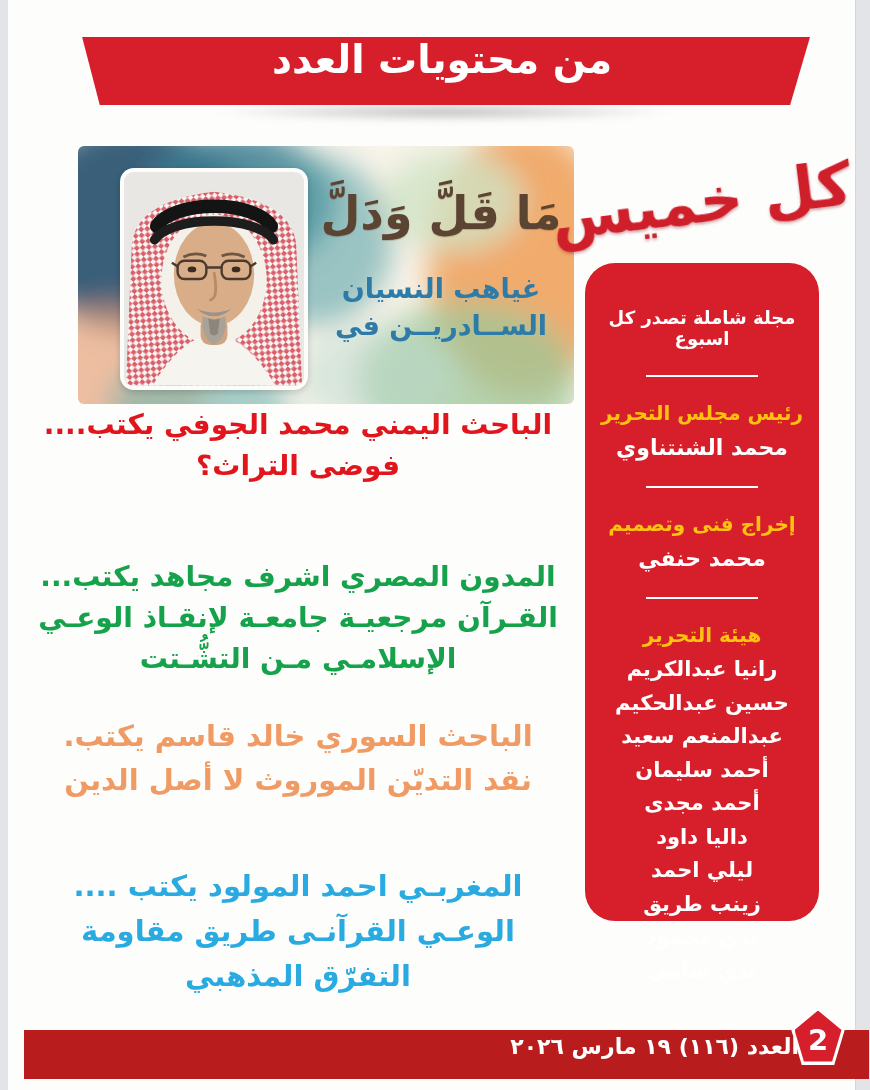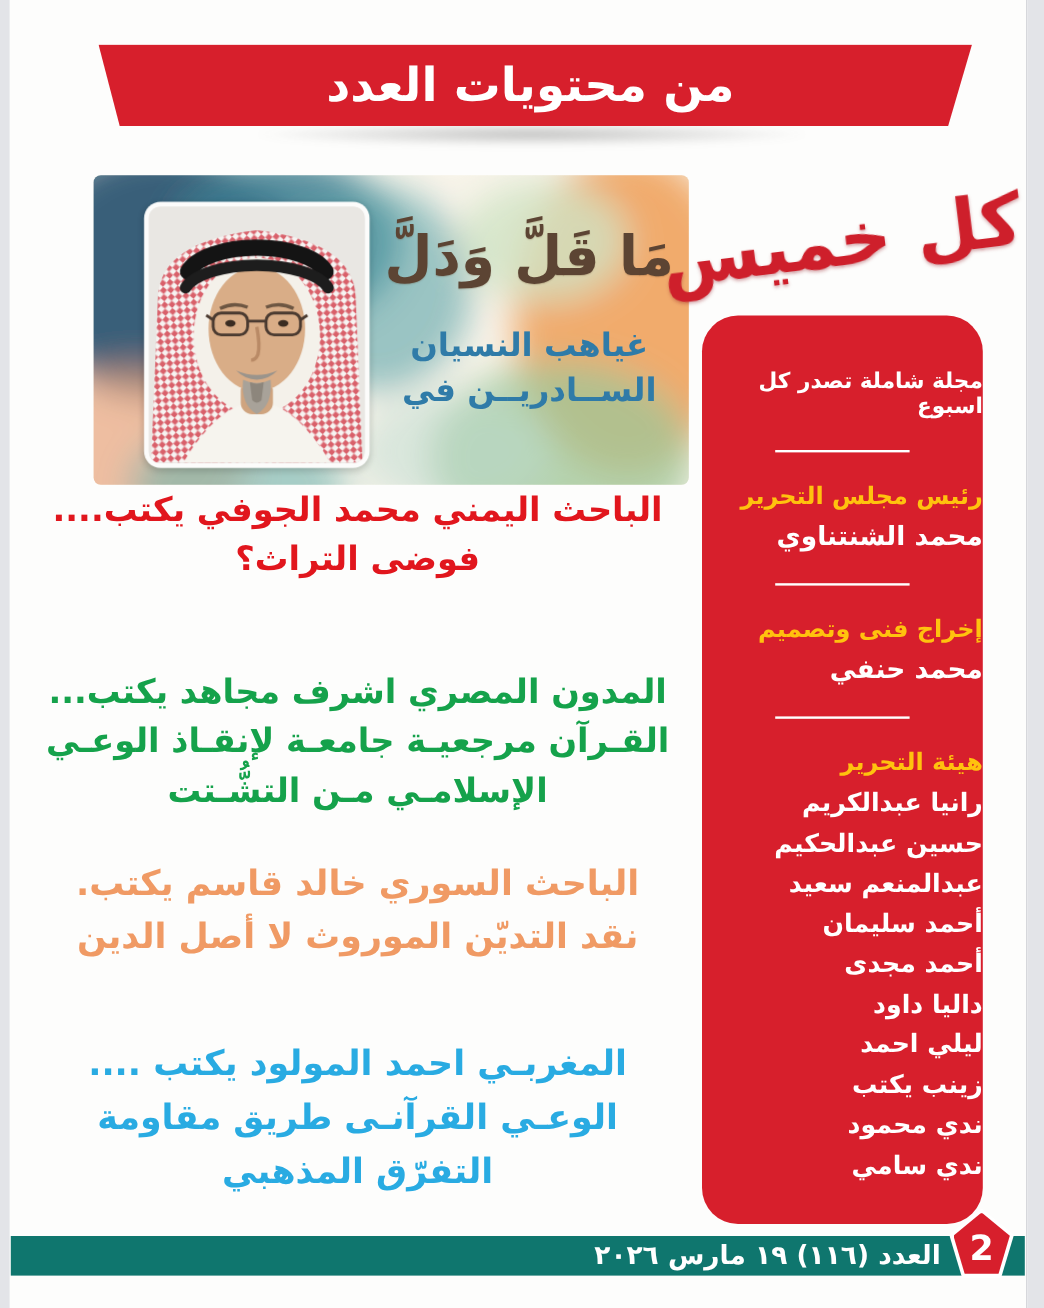--- a/index.html
+++ b/index.html
@@ -12,21 +12,21 @@
   .page {
     position:absolute; left:8px; top:0; width:848px; height:1090px;
     background:#fdfdfc;
     box-shadow:inset -1px 0 0 #d6d7db;
   }
   
   .header-banner {
     position:absolute; left:66px; top:37px; width:736px; height:68px;
     background:#d71f2c;
     clip-path:polygon(1.1% 0, 100% 0, 97.3% 100%, 3.5% 100%);
-    display:flex; align-items:center; justify-content:center;
+    display:flex; justify-content:center;
   }
   .header-banner .title {
     color:#fff; font-size:39px; font-weight:bold; direction:rtl;
     letter-spacing:-1px;
   }
   .banner-shadow {
     position:absolute; left:200px; top:102px; width:470px; height:20px;
     background:radial-gradient(ellipse at center, rgba(60,60,60,.30) 0%, rgba(60,60,60,0) 70%);
     filter:blur(3px);
   }
@@ -69,35 +69,35 @@
     display:flex; align-items:center; justify-content:center;
   }
   .logo-text {
     font-size:60px; font-weight:bold; color:#ce1f2b; direction:rtl;
     transform:rotate(-7deg); letter-spacing:-2px;
     text-shadow:0 2px 3px rgba(140,15,25,.35);
     white-space:nowrap;
   }
   
   .sidebar {
-    position:absolute; left:577px; top:263px; width:234px; height:757px;
+    position:absolute; left:577px; top:263px; width:234px; height:658px;
     background:#d71f2c; border-radius:30px;
-    text-align:right; direction:rtl; color:#fff;
+    text-align:center; direction:rtl; color:#fff;
     padding-top:44px;
   }
   .sb-tagline { font-size:18px; font-weight:bold; }
   .sb-div { width:112px; border:0; border-top:2px solid #fff; margin:26px auto 24px auto; }
   .sb-label { font-size:20px; font-weight:bold; color:#ffc20e; }
   .sb-name  { font-size:22px; font-weight:bold; margin-top:10px; }
   .sb-board-label { font-size:20px; font-weight:bold; color:#ffc20e; margin-bottom:6px; }
   .sb-board div { font-size:21px; font-weight:bold; line-height:33.5px; }
   
   .footer-bar {
-    position:absolute; left:1px; top:1030px; width:845px; height:33px;
-    background:#0f766e;
+    position:absolute; left:16px; top:1030px; width:845px; height:49px;
+    background:#b91c1c;
   }
   .footer-text {
     position:absolute; right:70px; top:0; height:33px; line-height:33px;
     color:#fff; font-size:22px; font-weight:bold; direction:rtl;
   }
   .badge {
     position:absolute; left:783px; top:1007px; width:54px; height:58px;
     clip-path:polygon(50% 0, 100% 38%, 80% 100%, 20% 100%, 0 38%);
     background:#ffffff;
   }
@@ -228,21 +228,21 @@
     <hr class="sb-div">
     <div class="sb-board-label">هيئة التحرير</div>
     <div class="sb-board">
       <div>رانيا عبدالكريم</div>
       <div>حسين عبدالحكيم</div>
       <div>عبدالمنعم سعيد</div>
       <div>أحمد سليمان</div>
       <div>أحمد مجدى</div>
       <div>داليا داود</div>
       <div>ليلي احمد</div>
-      <div>زينب يكتب</div>
+      <div>زينب طريق</div>
       <div>ندي محمود</div>
       <div>ندي سامي</div>
     </div>
   </div>
 
   <div class="footer-bar">
     <span class="footer-text">العدد (١١٦) ١٩ مارس ٢٠٢٦</span>
   </div>
   <div class="badge">
     <div class="badge-inner">

